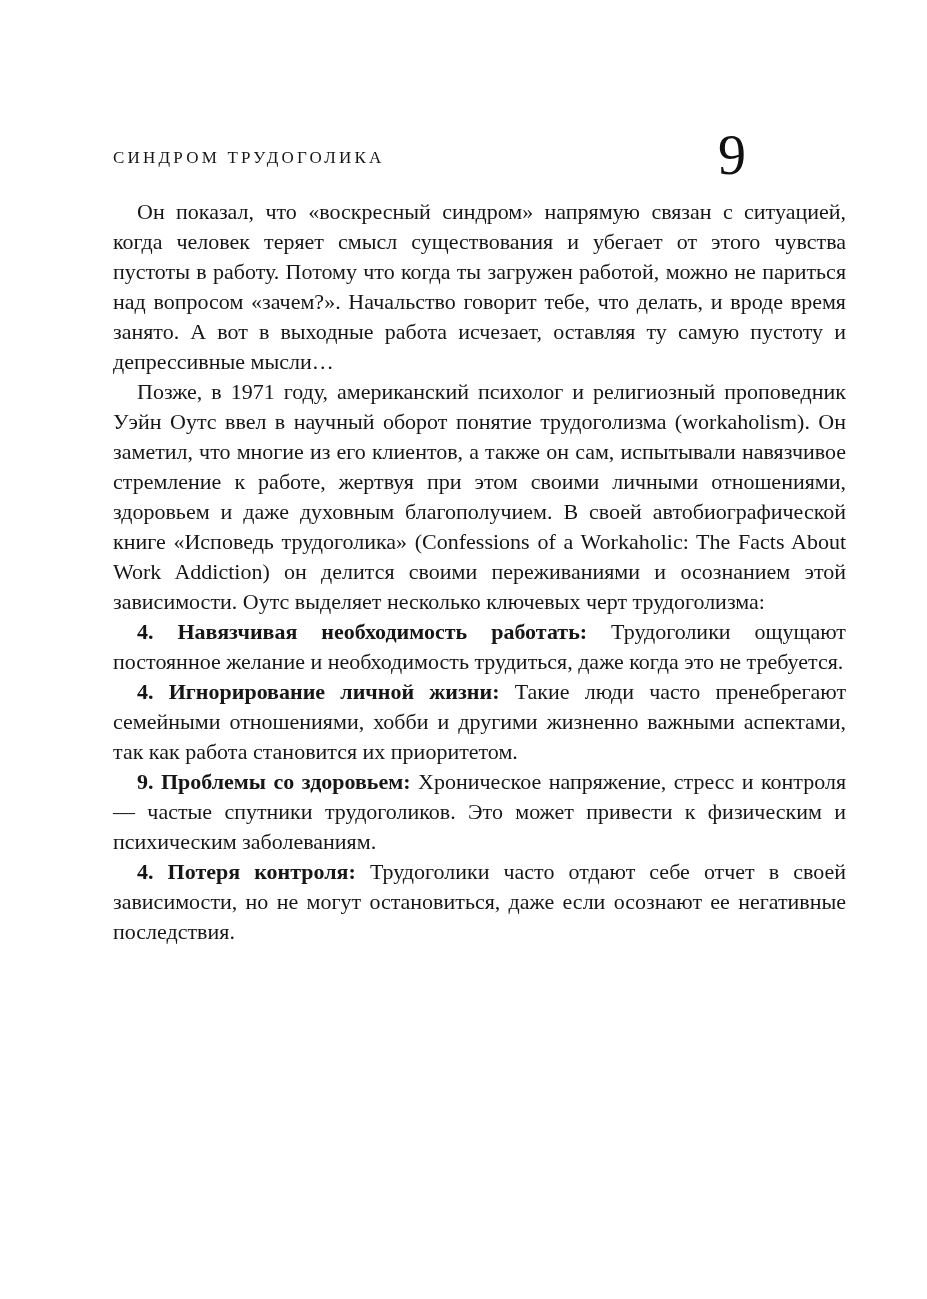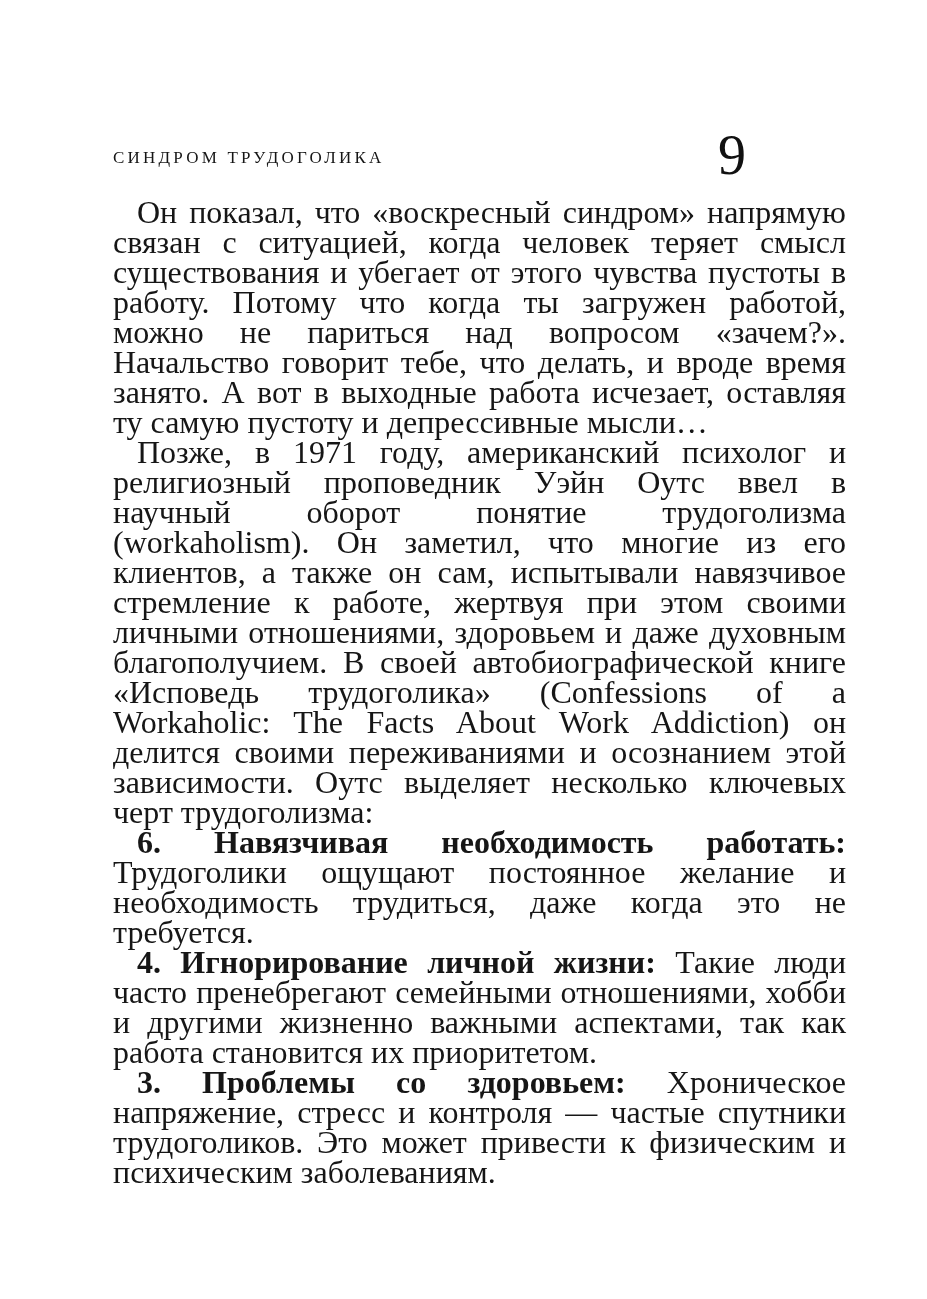--- a/index.html
+++ b/index.html
@@ -36,21 +36,21 @@
     font-size: 56px;
     line-height: 1;
     font-weight: normal;
     color: #111111;
   }
   .body-text {
     position: absolute;
     left: 113px;
     top: 197px;
     width: 733px;
-    font-size: 32px;
+    font-size: 22px;
     line-height: 30px;
     text-align: justify;
     hyphens: auto;
     -webkit-hyphens: auto;
   }
   .body-text p {
     margin: 0;
     padding: 0;
     text-indent: 24px;
   }
@@ -69,21 +69,22 @@
   <div class="running-title">СИНДРОМ ТРУДОГОЛИКА</div>
 
   <div class="page-number">9</div>
 
   <div class="body-text">
 
     <p>Он показал, что «воскресный синдром» напрямую связан с ситуацией, когда человек теряет смысл существования и убегает от этого чувства пустоты в работу. Потому что когда ты загружен работой, можно не париться над вопросом «зачем?». Начальство говорит тебе, что делать, и вроде время занято. А вот в выходные работа исчезает, оставляя ту самую пустоту и депрессивные мысли…</p>
 
     <p>Позже, в 1971 году, американский психолог и религиозный проповедник Уэйн Оутс ввел в научный оборот понятие трудоголизма (workaholism). Он заметил, что многие из его клиентов, а также он сам, испытывали навязчивое стремление к работе, жертвуя при этом своими личными отношениями, здоровьем и даже духовным благополучием. В своей автобиографической книге «Исповедь трудоголика» (Confessions of a Workaholic: The Facts About Work Addiction) он делится своими переживаниями и осознанием этой зависимости. Оутс выделяет несколько ключевых черт трудоголизма:</p>
 
-    <p><b class="trait-lead">6. Навязчивая необходимость работать:</b><span>Трудоголики ощущают постоянное желание и необходимость трудиться, даже когда это не требуется.</span></p>
+    <p><b class="trait-lead">4. Навязчивая необходимость работать:</b><span>Трудоголики ощущают постоянное желание и необходимость трудиться, даже когда это не требуется.</span></p>
 
     <p><b class="trait-lead">4. Игнорирование личной жизни:</b><span>Такие люди часто пренебрегают семейными отношениями, хобби и другими жизненно важными аспектами, так как работа становится их приоритетом.</span></p>
 
-    <p><b class="trait-lead">3. Проблемы со здоровьем:</b><span>Хроническое напряжение, стресс и контроля — частые спутники трудоголиков. Это может привести к физическим и психическим заболеваниям.</span></p>
+    <p><b class="trait-lead">9. Проблемы со здоровьем:</b><span>Хроническое напряжение, стресс и контроля — частые спутники трудоголиков. Это может привести к физическим и психическим заболеваниям.</span></p>
 
+    <p><b class="trait-lead">4. Потеря контроля:</b><span>Трудоголики часто отдают себе отчет в своей зависимости, но не могут остановиться, даже если осознают ее негативные последствия.</span></p>
 
   </div>
 </div>
 
 </body></html>

